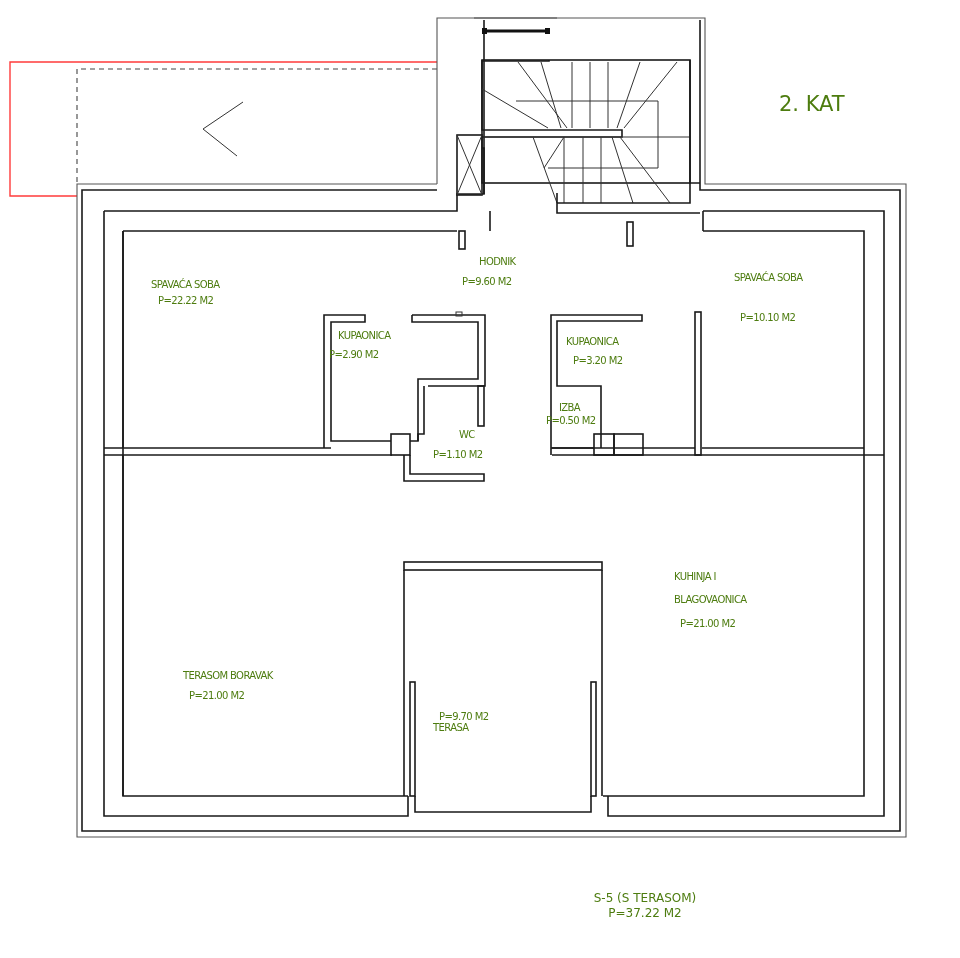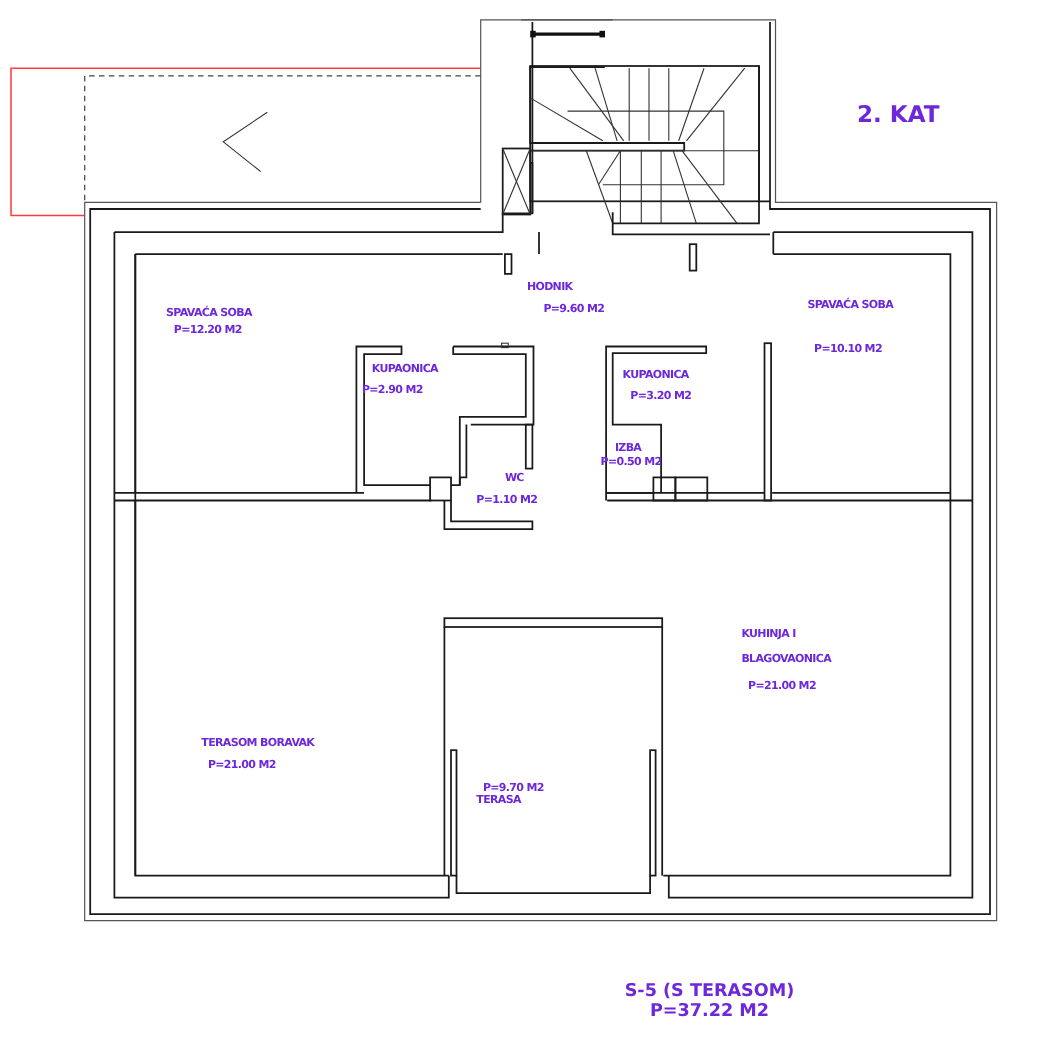--- a/index.html
+++ b/index.html
@@ -3,24 +3,24 @@
 <meta charset="utf-8">
 <style>
   html, body { margin: 0; padding: 0; background: #ffffff; }
   body { width: 960px; height: 958px; position: relative; overflow: hidden; font-family: "DejaVu Sans", sans-serif; }
   svg.plan { position: absolute; left: 0; top: 0; width: 960px; height: 958px; }
   .w { fill: none; stroke: #1a1a1a; stroke-width: 1.6; }
   .wl { fill: none; stroke: #555; stroke-width: 1.1; }
   .thin { fill: none; stroke: #333; stroke-width: 1; }
   .red { fill: none; stroke: #ff3b3b; stroke-width: 1.4; }
   .dash { fill: none; stroke: #444; stroke-width: 1.1; stroke-dasharray: 5 4; }
-  .lbl { position: absolute; font-family: "DejaVu Sans", sans-serif; font-weight: bold; color: #6d28d9; white-space: nowrap; letter-spacing: -0.6px; line-height: 1; }
+  .lbl { position: absolute; font-family: "DejaVu Sans", sans-serif; font-weight: normal; color: #4d7c0f; white-space: nowrap; letter-spacing: -0.6px; line-height: 1; }
   .sm { font-size: 10px; }
   .title { font-size: 21px; letter-spacing: 0; }
-  .summary { font-size: 16px; letter-spacing: 0; text-align: center; }
+  .summary { font-size: 12px; letter-spacing: 0; text-align: center; }
 </style>
 </head>
 <body>
 
 <svg class="plan" viewBox="0 0 960 958" xmlns="http://www.w3.org/2000/svg">
 
   <g>
     <polyline class="red" points="437,62 10,62 10,196 77,196"></polyline>
   </g>
 
@@ -127,26 +127,26 @@
     <rect class="w" x="410" y="682" width="5" height="114"></rect>
     <rect class="w" x="591" y="682" width="5" height="114"></rect>
     <polyline class="w" points="415,796 415,812 591,812 591,796"></polyline>
   </g>
 </svg>
 
 <div class="lbl title" style="left:779px; top:94px;">2. KAT</div>
 
 <div>
   <div class="lbl sm" style="left:151px; top:280px;">SPAVAĆA SOBA</div>
-  <div class="lbl sm" style="left:158px; top:296px;">P=12.20 M2</div>
+  <div class="lbl sm" style="left:158px; top:296px;">P=22.22 M2</div>
 </div>
 
 <div>
   <div class="lbl sm" style="left:479px; top:257px;">HODNIK</div>
-  <div class="lbl sm" style="left:494px; top:277px;text-align:right;">P=9.60 M2</div>
+  <div class="lbl sm" style="left:462px; top:277px;text-align:right;">P=9.60 M2</div>
 </div>
 
 <div>
   <div class="lbl sm" style="left:734px; top:273px;">SPAVAĆA SOBA</div>
   <div class="lbl sm" style="left:740px; top:289px;margin-top:24px;">P=10.10 M2</div>
 </div>
 
 <div>
   <div class="lbl sm" style="left:338px; top:331px;">KUPAONICA</div>
   <div class="lbl sm" style="left:329px; top:350px;">P=2.90 M2</div>

